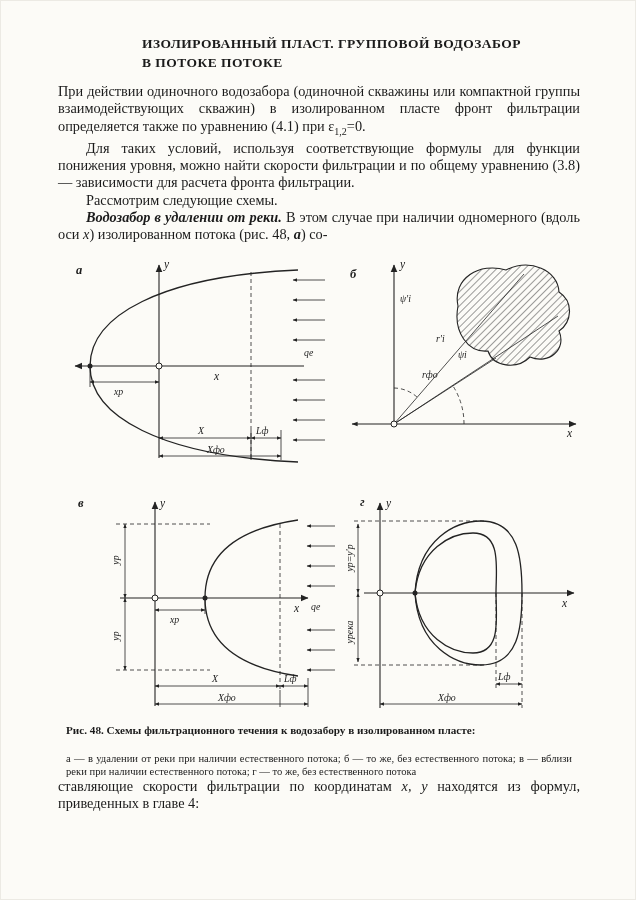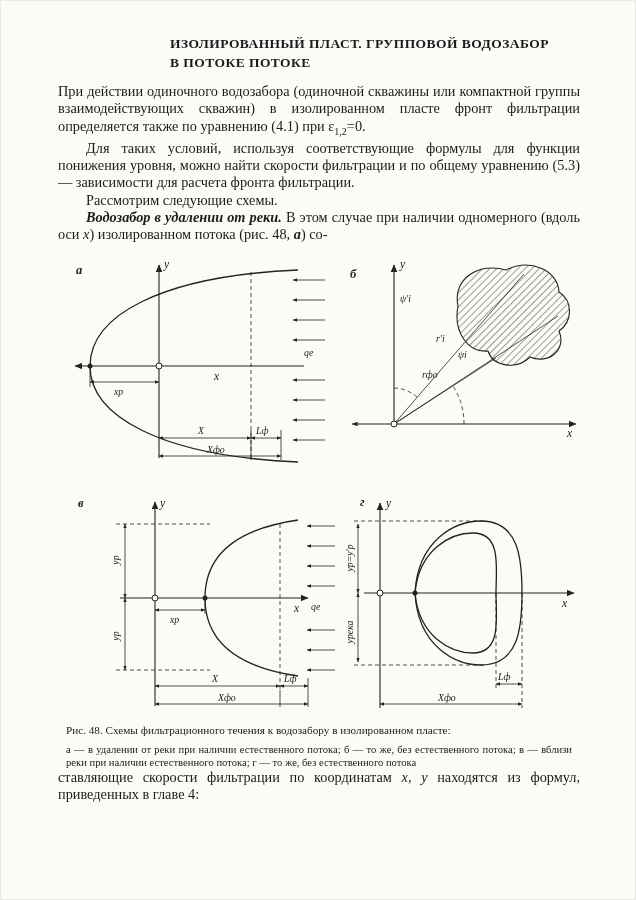--- a/index.html
+++ b/index.html
@@ -6,21 +6,21 @@
   html,body { background:#ffffff; }
   body { font-family:"Liberation Serif", serif; }
   .page {
     width:636px; height:900px; margin:0 auto; position:relative;
     background:#fcfbf7; color:#1b1b1b; overflow:hidden;
     padding:34px 56px 0 58px;
     box-shadow: inset 0 0 0 1px #eceae4;
   }
   .heading {
     font-weight:bold; font-size:13.5px; line-height:19px;
-    letter-spacing:.45px; margin-left:112px; margin-bottom:11px;
+    letter-spacing:.45px; margin-left:84px; margin-bottom:11px;
   }
   .body-p {
     font-size:14.3px; line-height:17.3px; text-align:justify;
     font-weight:500;
   }
   .indent { text-indent:28px; }
   .lead-bi { font-weight:bold; font-style:italic; }
   .var { font-style:italic; }
   sub.sm { font-size:10px; }
   .figure-wrap { margin-top:10px; }
@@ -30,38 +30,38 @@
   .t-ax  { font-size:11.5px; }
   .t-dim { font-size:9.8px; }
   .ln   { stroke:#232323; stroke-width:1.1; fill:none; }
   .thin { stroke:#232323; stroke-width:.8; fill:none; }
   .crv  { stroke:#232323; stroke-width:1.3; fill:none; }
   .dash { stroke:#232323; stroke-width:.8; fill:none; stroke-dasharray:4 3; }
   .dot  { fill:#232323; stroke:none; }
   .well { fill:#fcfbf7; stroke:#232323; stroke-width:1; }
   .blob { fill:url(#hatch); stroke:#232323; stroke-width:1.1; }
   .caption { margin-top:8px; padding:0 8px; }
-  .cap-title { font-size:11.2px; font-weight:normal; margin-bottom:7px; }
+  .cap-title { font-size:11.2px; font-weight:bold; margin-bottom:16px; }
   .cap-body { font-size:10.6px; line-height:13px; text-align:justify; }
   .closing { }
   .pagenum { text-align:center; font-size:13px; margin-top:9px; letter-spacing:1px; font-weight:500; }
 </style>
 </head>
 <body>
 
 <div class="page">
 
   <div class="heading">
     <div>ИЗОЛИРОВАННЫЙ ПЛАСТ. ГРУППОВОЙ ВОДОЗАБОР</div>
     <div>В ПОТОКЕ ПОТОКЕ</div>
   </div>
 
   <p class="body-p"><span>При действии одиночного водозабора (одиночной скважины или компактной группы взаимодействующих скважин) в изолированном пласте фронт фильтрации определяется также по уравнению (4.1) при ε</span><sub class="sm">1,2</sub><span>=0.</span></p>
 
-  <p class="body-p indent">Для таких условий, используя соответствующие формулы для функции понижения уровня, можно найти скорости фильтрации и по общему уравнению (5.3) — зависимости для расчета фронта фильтрации.</p>
+  <p class="body-p indent">Для таких условий, используя соответствующие формулы для функции понижения уровня, можно найти скорости фильтрации и по общему уравнению (3.8) — зависимости для расчета фронта фильтрации.</p>
 
   <p class="body-p indent">Рассмотрим следующие схемы.</p>
 
   <p class="body-p indent"><span class="lead-bi">Водозабор в удалении от реки.</span><span> В этом случае при наличии одномерного (вдоль оси </span><span class="var">x</span><span>) изолированном потока (рис. 48, </span><span class="lead-bi">а</span><span>) со-</span></p>
 
   <div class="figure-wrap">
     <svg width="520" height="462" viewBox="0 0 520 462">
       <defs>
         <marker id="mA" viewBox="0 0 10 10" refX="8.5" refY="5" markerWidth="8" markerHeight="8" orient="auto-start-reverse">
             <path d="M0,1 L9,5 L0,9 Z" fill="#232323"></path>

